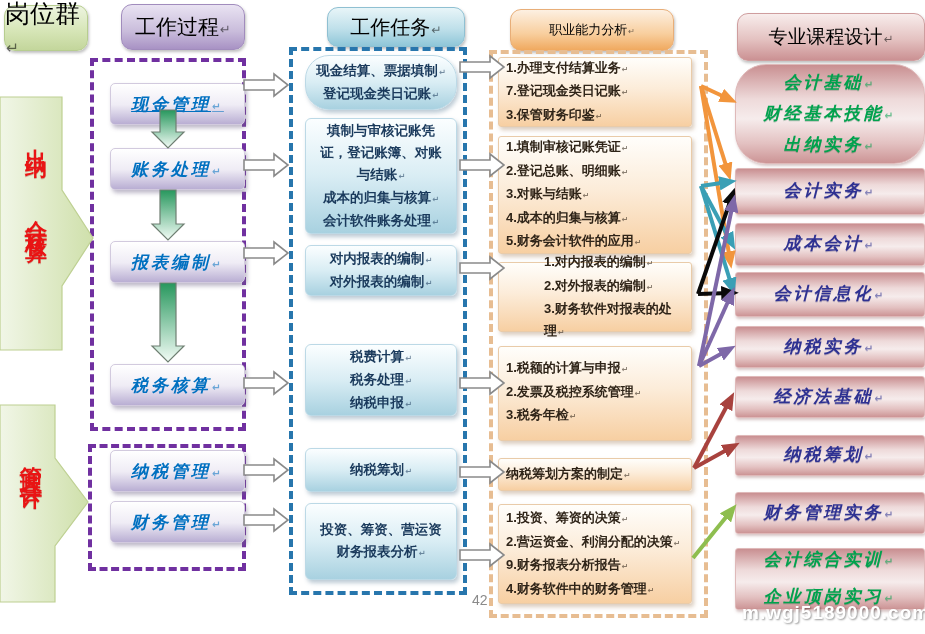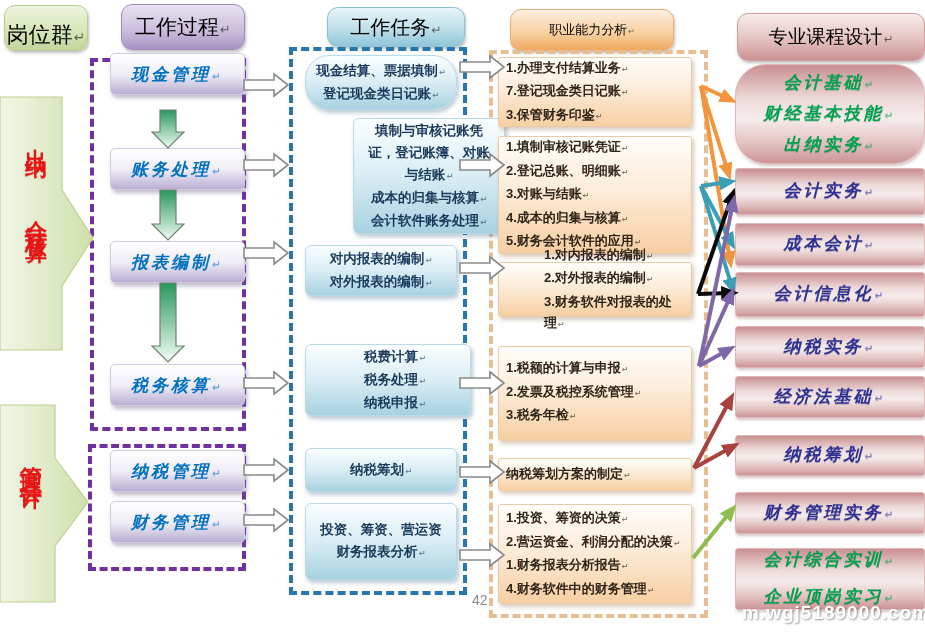--- a/index.html
+++ b/index.html
@@ -7,22 +7,22 @@
     position:relative;width:925px;height:634px;overflow:hidden;background:#fff;
     font-family:"Liberation Sans","DejaVu Sans",sans-serif;
   }
   
   .hdr{
     position:absolute;display:flex;align-items:center;justify-content:center;
     font-weight:700;color:#000;border-radius:11px;
     box-shadow:1px 2px 3px rgba(0,0,0,.25);
   }
   .hdr .pm{font-weight:400;}
-  .hdr-pos{left:4px;top:5px;width:82px;height:44px;font-size:22px;
-    background:linear-gradient(180deg,#edf4e0 0%,#d7e6b8 55%,#c3d69b 100%);border:1px solid #b7cd90;align-items:flex-end;}
+  .hdr-pos{left:4px;top:5px;width:82px;height:44px;font-size:25px;
+    background:linear-gradient(180deg,#edf4e0 0%,#d7e6b8 55%,#c3d69b 100%);border:1px solid #b7cd90;}
   .hdr-proc{left:121px;top:4px;width:122px;height:44px;font-size:21px;
     background:linear-gradient(180deg,#e9e3f2 0%,#c9bcdb 60%,#a892c4 100%);border:1px solid #a18cbd;}
   .hdr-task{left:327px;top:7px;width:136px;height:38px;font-size:20px;
     background:linear-gradient(180deg,#e8f5f8 0%,#bfe0ea 55%,#8fc6d8 100%);border:1px solid #8fc0d2;}
   .hdr-abil{left:510px;top:9px;width:162px;height:40px;font-size:13px;
     background:linear-gradient(180deg,#fdf0e2 0%,#f8ce9d 60%,#f0a95f 100%);border:1px solid #e8ae78;}
   .hdr-course{left:737px;top:13px;width:186px;height:46px;font-size:19px;
     background:linear-gradient(180deg,#f8edec 0%,#e4c2c1 55%,#cb9193 100%);border:1px solid #cf9d9e;}
   
   .pm::after{content:"\21B5";font-size:.62em;opacity:.55;margin-left:1px;font-style:normal;}
@@ -173,21 +173,21 @@
 
   <div class="vlabel" style="left:21px;top:131px;">出纳</div>
   <div class="vlabel" style="left:21px;top:202px;">会计核算</div>
   <div class="vlabel" style="left:16px;top:448px;">管理会计</div>
 
   <div class="dash dash-purple1"></div>
   <div class="dash dash-purple2"></div>
   <div class="dash dash-blue"></div>
   <div class="dash dash-tan"></div>
 
-  <div class="pbox" style="top:53px;">
+  <div class="pbox" style="top:83px;text-decoration:underline;">
       <span class="pm">现金管理</span>
     </div>
   <div class="pbox" style="top:148px;">
       <span class="pm">账务处理</span>
     </div>
   <div class="pbox" style="top:241px;">
       <span class="pm">报表编制</span>
     </div>
   <div class="pbox" style="top:364px;">
       <span class="pm">税务核算</span>
@@ -196,32 +196,32 @@
       <span class="pm">纳税管理</span>
     </div>
   <div class="pbox" style="top:501px;">
       <span class="pm">财务管理</span>
     </div>
 
   <div class="tbox" style="top:55px;height:53px;border-radius:24px;">
     <span class="line pm">现金结算、票据填制</span>
     <span class="line pm">登记现金类日记账</span>
   </div>
-  <div class="tbox" style="top:118px;height:114px;margin-left:48px;">
+  <div class="tbox" style="top:118px;height:114px;">
     <span class="line">填制与审核记账凭</span>
     <span class="line">证，登记账簿、对账</span>
     <span class="line pm">与结账</span>
     <span class="line pm">成本的归集与核算</span>
     <span class="line pm">会计软件账务处理</span>
   </div>
   <div class="tbox" style="top:245px;height:49px;">
     <span class="line pm">对内报表的编制</span>
     <span class="line pm">对外报表的编制</span>
   </div>
-  <div class="tbox" style="top:344px;height:70px;padding-left:14px;">
+  <div class="tbox" style="top:344px;height:70px;">
     <span class="line pm">税费计算</span>
     <span class="line pm">税务处理</span>
     <span class="line pm">纳税申报</span>
   </div>
   <div class="tbox" style="top:448px;height:42px;">
     <span class="line pm">纳税筹划</span>
   </div>
   <div class="tbox" style="top:503px;height:75px;">
     <span class="line">投资、筹资、营运资</span>
     <span class="line pm">财务报表分析</span>
@@ -232,37 +232,37 @@
     <span class="pm">7.登记现金类日记账</span>
     <span class="pm">3.保管财务印鉴</span>
   </div>
   <div class="abox" style="top:136px;height:118px;">
     <span class="pm">1.填制审核记账凭证</span>
     <span class="pm">2.登记总账、明细账</span>
     <span class="pm">3.对账与结账</span>
     <span class="pm">4.成本的归集与核算</span>
     <span class="pm">5.财务会计软件的应用</span>
   </div>
-  <div class="abox" style="top:262px;height:55px;padding-left:45px;">
+  <div class="abox" style="top:262px;height:70px;padding-left:45px;">
     <span class="pm">1.对内报表的编制</span>
     <span class="pm">2.对外报表的编制</span>
     <span class="pm">3.财务软件对报表的处理</span>
   </div>
   <div class="abox" style="top:346px;height:95px;justify-content:flex-start;padding-top:10px;">
     <span class="pm">1.税额的计算与申报</span>
     <span class="pm">2.发票及税控系统管理</span>
     <span class="pm">3.税务年检</span>
   </div>
   <div class="abox" style="top:458px;height:33px;">
     <span class="pm">纳税筹划方案的制定</span>
   </div>
   <div class="abox" style="top:504px;height:100px;">
     <span class="pm">1.投资、筹资的决策</span>
     <span class="pm">2.营运资金、利润分配的决策</span>
-    <span class="pm">1.财务报表分析报告</span>
+    <span class="pm">9.财务报表分析报告</span>
     <span class="pm">4.财务软件中的财务管理</span>
   </div>
 
   <div class="cbox c-green" style="top:64px;height:100px;border-radius:31px;">
     <span class="line pm">会计基础</span>
     <span class="line pm">财经基本技能</span>
     <span class="line pm">出纳实务</span>
   </div>
   <div class="cbox c-blue" style="top:168px;height:47px;">
     <span class="line pm">会计实务</span>

